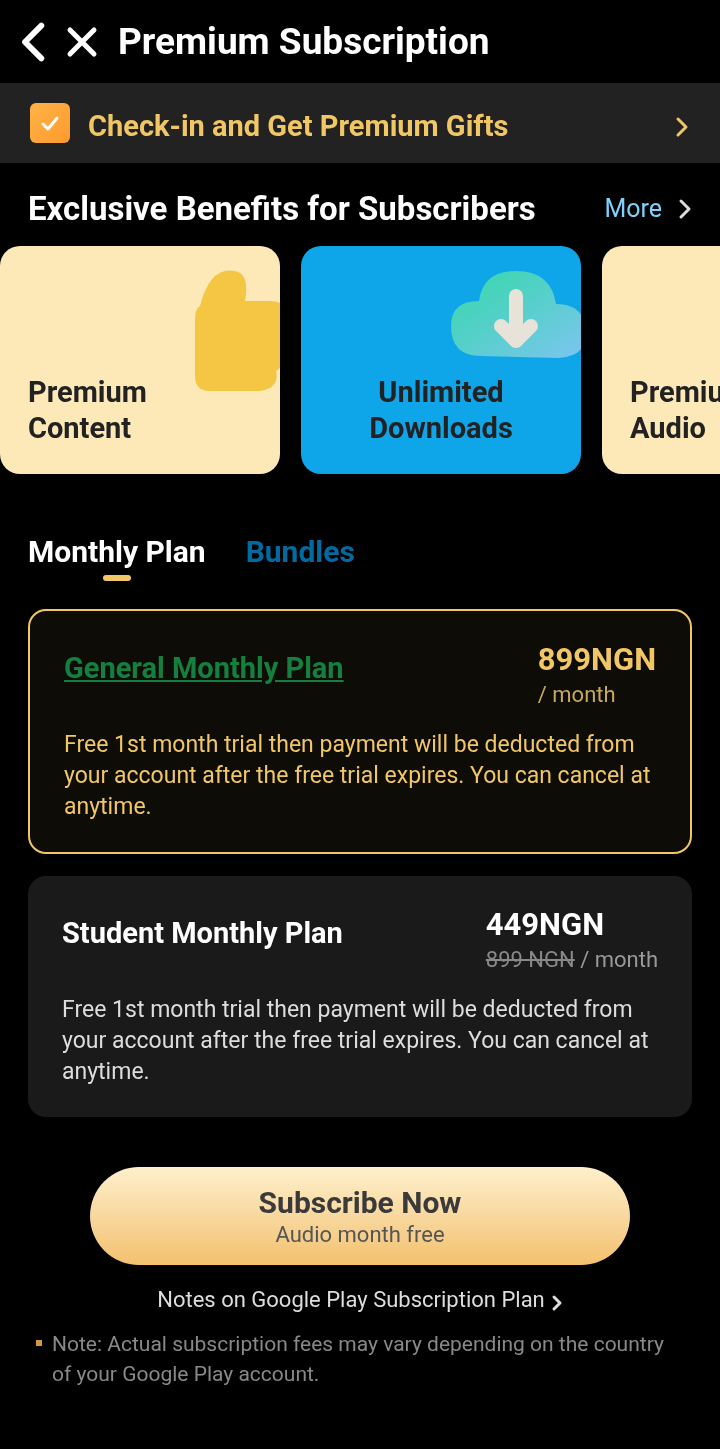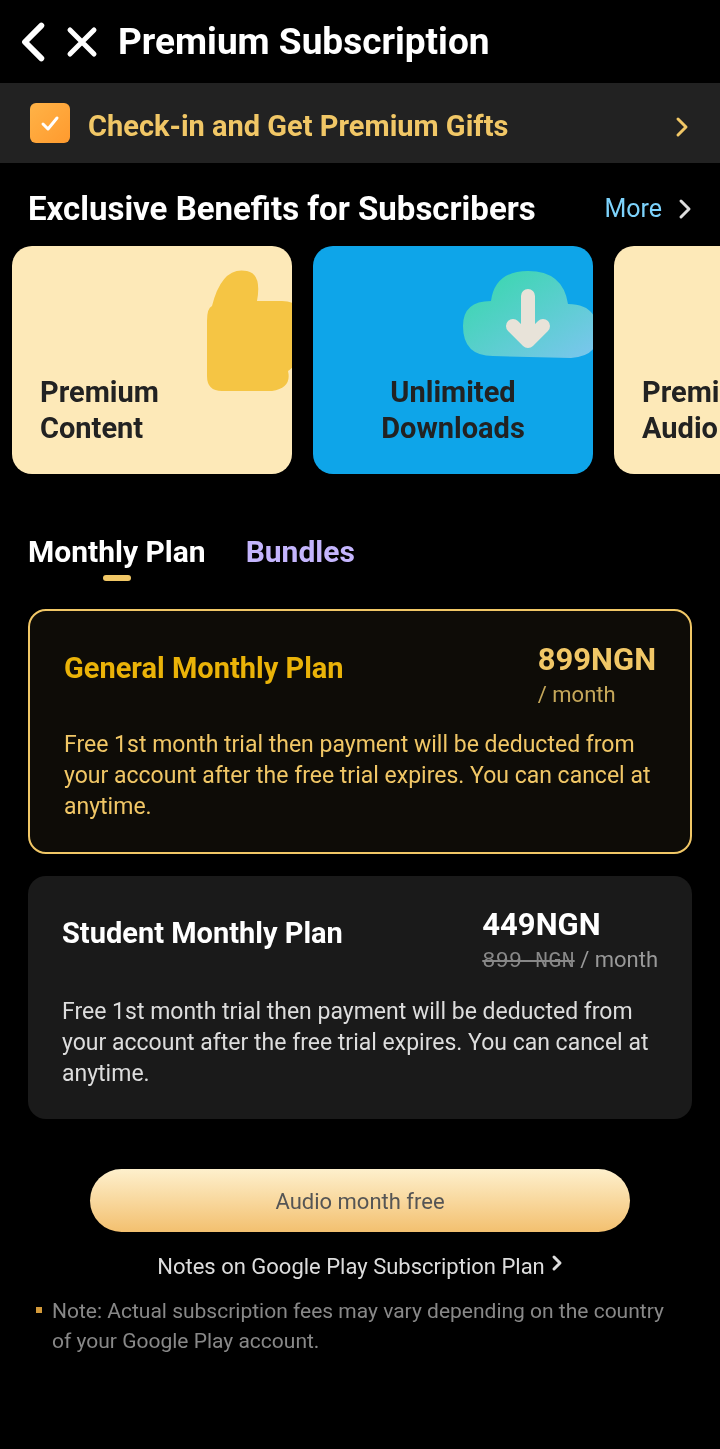--- a/index.html
+++ b/index.html
@@ -61,21 +61,21 @@
 .more-link {
   display: flex;
   align-items: center;
   gap: 16px;
   font-size: 25px;
   color: #7dd3fc;
 }
 .cards {
   display: flex;
   gap: 21px;
-  padding: 0 0 0 12px;
+  padding: 0 0 0 0;
   overflow: hidden;
 }
 .card {
   flex: 0 0 280px;
   height: 228px;
   border-radius: 20px;
   display: flex;
   flex-direction: column;
   justify-content: flex-end;
   padding: 28px;
@@ -99,21 +99,21 @@
 }
 .spacer { height: 32px; }
 .tabs {
   display: flex;
   gap: 40px;
   padding: 28px 28px 18px;
 }
 .tab {
   font-size: 30px;
   font-weight: 700;
-  color: #c4b5fd;
+  color: #0369a1;
   position: relative;
 }
 .tab.active { color: #fff; text-align: center; }
 .tab.active::after {
   content: "";
   position: absolute;
   bottom: -12px;
   left: 50%;
   transform: translateX(-50%);
   width: 28px;
@@ -135,37 +135,36 @@
   display: flex;
   justify-content: space-between;
   align-items: flex-start;
 }
 .plan-name {
   font-size: 29px;
   font-weight: 700;
   color: #fff;
   margin-top: 10px;
 }
-.plan-card.selected .plan-name { color: #eab308; }
+.plan-card.selected .plan-name { color: #15803d; text-decoration: underline; }
 .plan-price-block { text-align: left; }
 .plan-price {
   font-size: 31px;
   font-weight: 700;
 }
 .plan-card.selected .plan-price { color: #f1c766; }
 .plan-period {
   font-size: 22px;
   color: #999;
   margin-top: 4px;
 }
 .plan-card.selected .plan-period { color: #c6a85a; }
 .old-price {
   text-decoration: line-through;
   color: #888;
-  font-family: Liberation Mono, monospace;
 }
 .plan-desc {
   font-size: 23px;
   color: #ddd;
   margin-top: 22px;
   line-height: 1.35;
 }
 .plan-card.selected .plan-desc { color: #f1c766; }
 .subscribe-btn {
   margin: 50px auto 0;
@@ -181,21 +180,21 @@
   color: #3a3a3a;
 }
 .subscribe-sub {
   font-size: 22px;
   color: #555;
   margin-top: 2px;
 }
 .notes-link {
   display: flex;
   justify-content: center;
-  align-items: flex-start;
+  align-items: flex-end;
   gap: 6px;
   margin-top: 22px;
   font-size: 22px;
   color: #ddd;
 }
 .footnote {
   display: flex;
   gap: 10px;
   padding: 18px 36px 0;
   font-size: 21px;
@@ -308,20 +307,21 @@
       <div class="plan-price">449NGN</div>
       <div class="plan-period">
         <span class="old-price">899 NGN</span><span> / month</span>
       </div>
     </div>
   </div>
   <div class="plan-desc">Free 1st month trial then payment will be deducted from your account after the free trial expires. You can cancel at anytime.</div>
 </div>
 
 <div class="subscribe-btn">
+  <div class="subscribe-title">Subscribe Now</div>
   <div class="subscribe-sub">Audio month free</div>
 </div>
 
 <div class="notes-link">
   <span>Notes on Google Play Subscription Plan</span>
   <svg width="12" height="18" viewBox="0 0 12 18">
       <path d="M3 3 L9 9 L3 15" stroke="#ddd" stroke-width="3" fill="none" stroke-linecap="round" stroke-linejoin="round"></path>
     </svg>
 </div>
 

